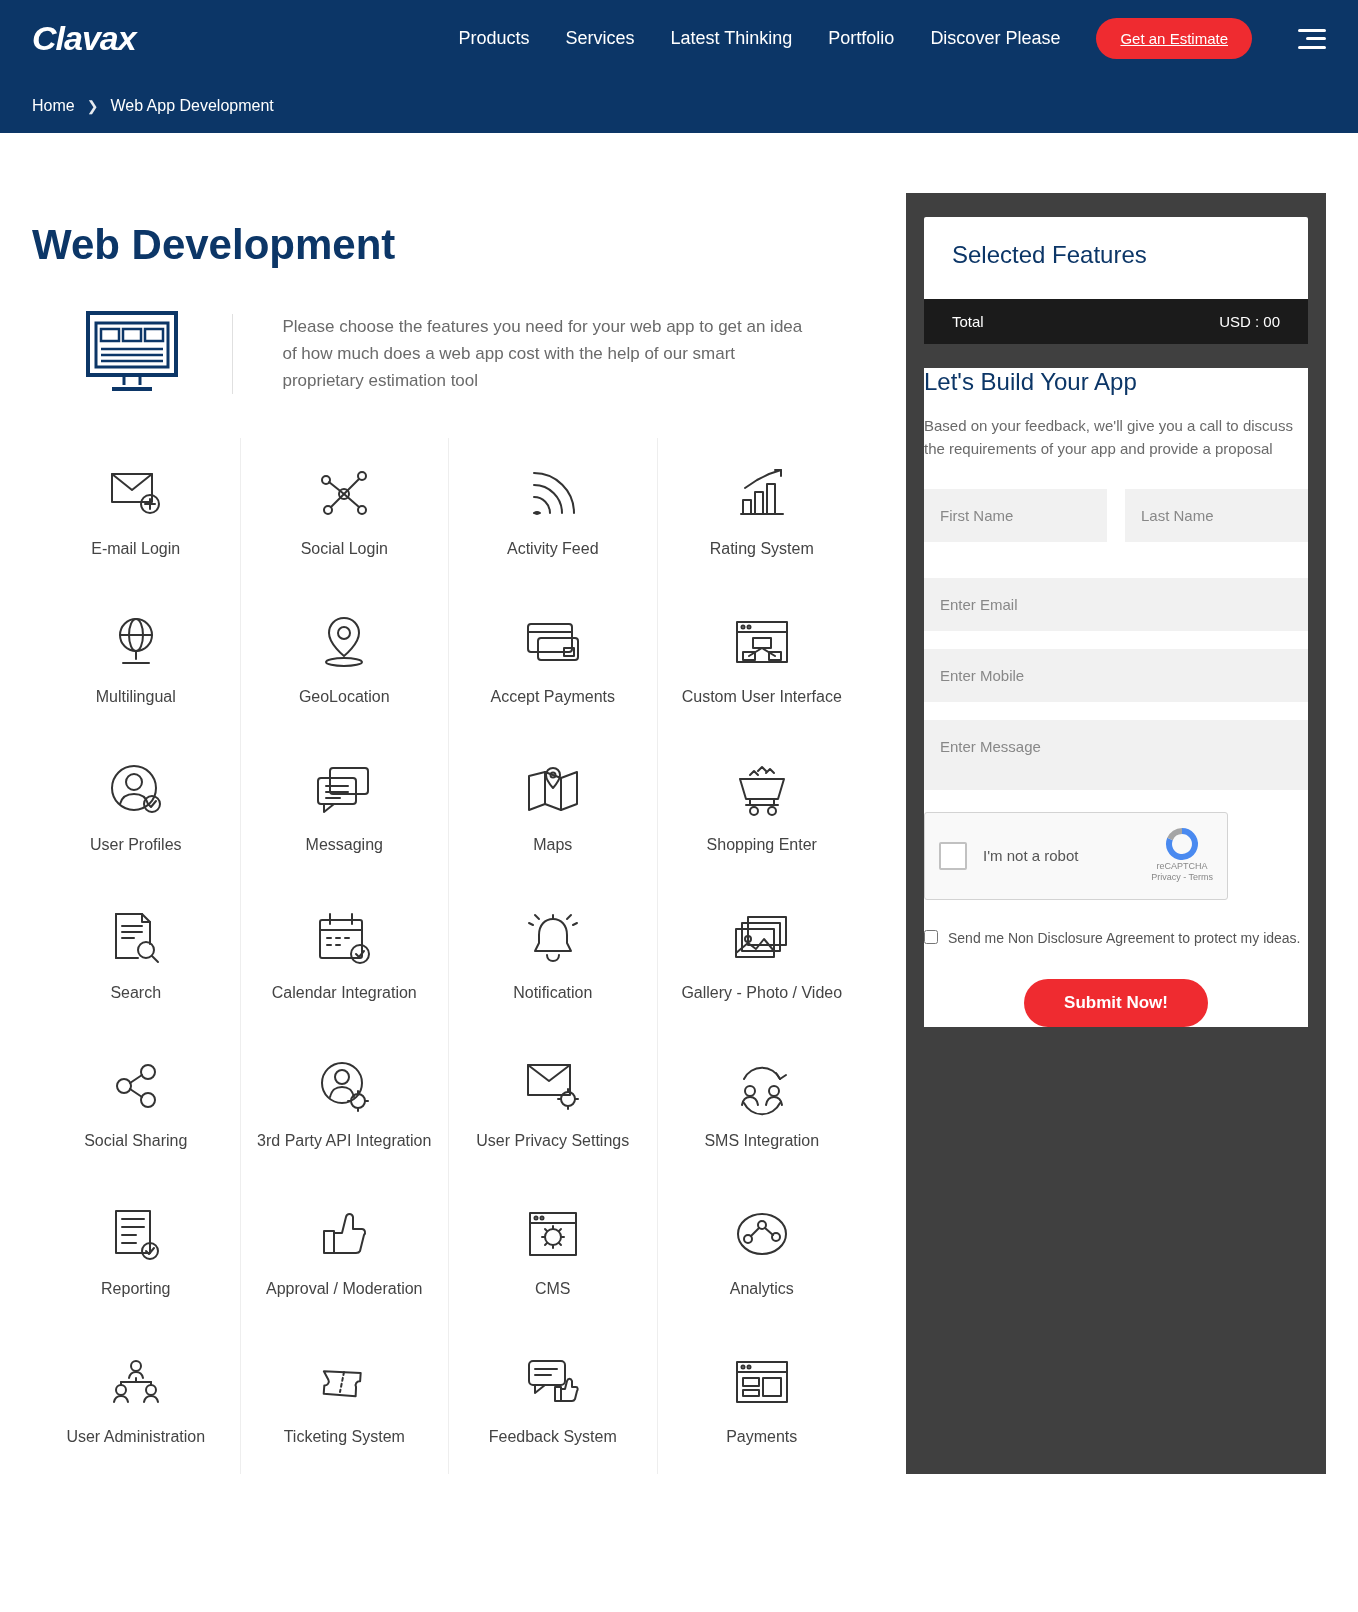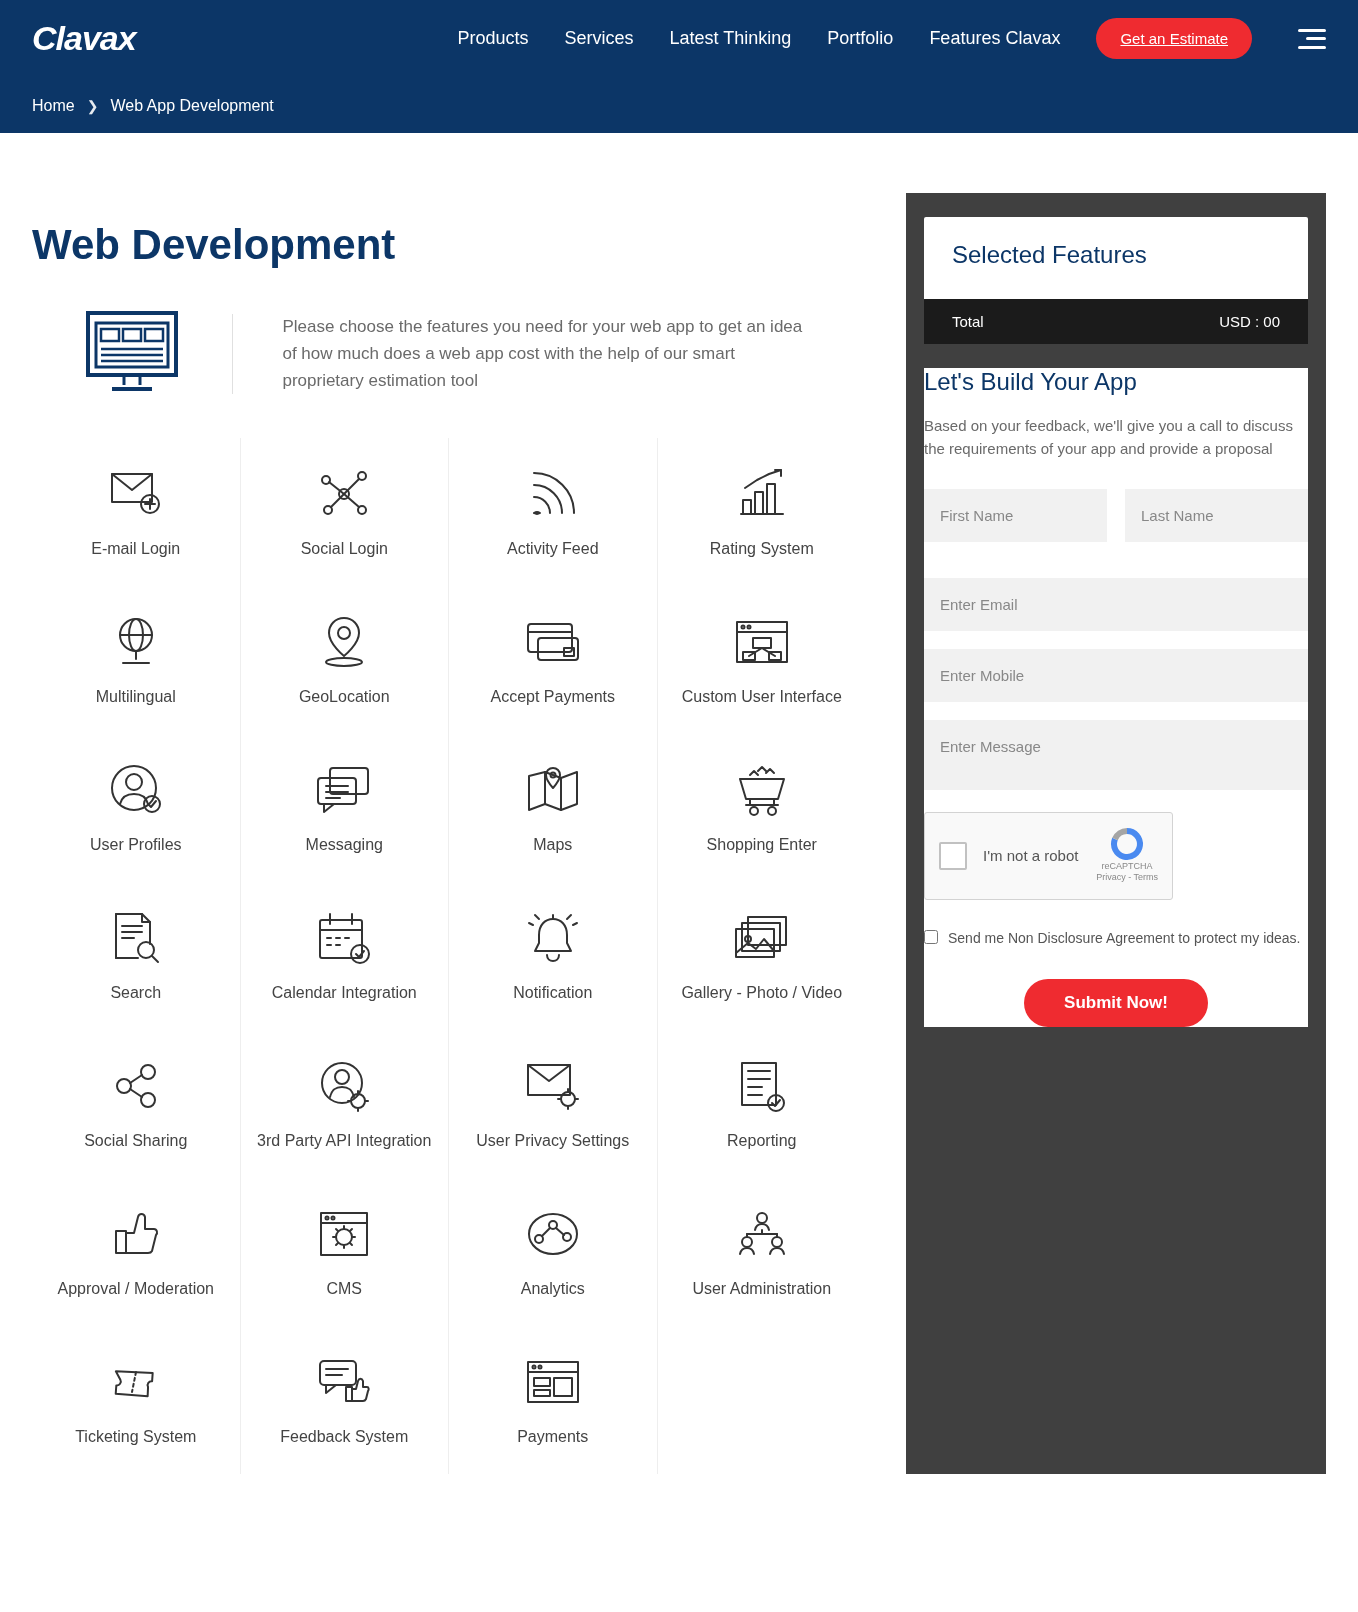--- a/index.html
+++ b/index.html
@@ -49,21 +49,21 @@
 .form-panel .sub { color: #6a6a6a; font-size: 15px; line-height: 1.55; margin-bottom: 28px; }
 .name-row { display: flex; gap: 18px; margin-bottom: 18px; }
 .name-row input { flex: 1; }
 input[type=text], input[type=email], textarea {
   width: 100%; background: #f1f1f1; border: none; padding: 18px 16px;
   font-size: 15px; color: #555; margin-bottom: 18px; font-family: inherit;
 }
 textarea { height: 70px; resize: none; }
 input::placeholder, textarea::placeholder { color: #888; }
 
-.recaptcha { border: 1px solid #d3d3d3; border-radius: 3px; background: #f9f9f9; display: flex; align-items: center; justify-content: space-between; padding: 16px 14px; margin-bottom: 28px; width: 249px;}
+.recaptcha { border: 1px solid #d3d3d3; border-radius: 3px; background: #f9f9f9; display: flex; align-items: center; justify-content: space-between; padding: 16px 14px; margin-bottom: 28px; width: 304px;}
 .recaptcha-left { display: flex; align-items: center; gap: 16px; }
 .recaptcha-box { width: 28px; height: 28px; border: 2px solid #c1c1c1; border-radius: 2px; background: #fff; }
 .recaptcha-label { font-size: 15px; color: #555; }
 .recaptcha-logo { text-align: center; font-size: 9px; color: #888; line-height: 1.2;}
 
 .nda-row { display: flex; gap: 10px; align-items: flex-start; font-size: 14px; color: #555; margin-bottom: 30px; line-height: 1.5;}
 .nda-row input { width: 14px; height: 14px; margin-top: 2px; flex-shrink: 0;}
 
 .submit-btn { display: block; margin: 0 auto; background: #ef2b30; color: #fff; border: none; border-radius: 24px; padding: 14px 40px; font-size: 17px; font-weight: 600; cursor: pointer; }
 
@@ -76,21 +76,21 @@
 <body>
 
 <header class="header">
   <div class="header-top">
     <div class="logo">Clavax</div>
     <nav class="nav">
       <a href="#">Products</a>
       <a href="#">Services</a>
       <a href="#">Latest Thinking</a>
       <a href="#">Portfolio</a>
-      <a href="#">Features Clavax</a>
+      <a href="#">Discover Please</a>
       <button class="estimate-btn">Get an Estimate</button>
       <div class="hamburger">
           <span></span>
           <span></span>
           <span></span>
         </div>
     </nav>
   </div>
   <div class="breadcrumb">
     <a href="#">Home</a>
@@ -376,20 +376,34 @@
               <polyline points="2,2 23,18 44,2"></polyline>
               <circle cx="42" cy="36" r="7"></circle>
               <line x1="42" y1="26" x2="42" y2="29"></line>
               <line x1="42" y1="43" x2="42" y2="46"></line>
               <line x1="32" y1="36" x2="35" y2="36"></line>
               <line x1="49" y1="36" x2="52" y2="36"></line>
             </svg>
           </div>
         <span>User Privacy Settings</span>
       </div>
+      <div class="feature-cell">
+        <div class="feature-icon stroke-icon">
+            <svg width="56" height="50">
+              <circle cx="16" cy="30" r="5"></circle>
+              <path d="M 8 44 C 9 38 12 36 16 36 C 20 36 23 38 24 44"></path>
+              <circle cx="40" cy="30" r="5"></circle>
+              <path d="M 32 44 C 33 38 36 36 40 36 C 44 36 47 38 48 44"></path>
+              <path d="M 10 18 A 20 20 0 0 1 46 18"></path>
+              <polyline points="42,12 46,18 52,14"></polyline>
+              <path d="M 46 42 A 20 20 0 0 1 10 42" stroke-dasharray="0"></path>
+            </svg>
+          </div>
+        <span>SMS Integration</span>
+      </div>
 
       <div class="feature-cell">
         <div class="feature-icon stroke-icon">
             <svg width="48" height="50">
               <rect x="4" y="2" width="34" height="42"></rect>
               <line x1="10" y1="10" x2="32" y2="10"></line>
               <line x1="10" y1="18" x2="32" y2="18"></line>
               <line x1="10" y1="26" x2="24" y2="26"></line>
               <line x1="10" y1="34" x2="24" y2="34"></line>
               <circle cx="38" cy="42" r="8"></circle>

